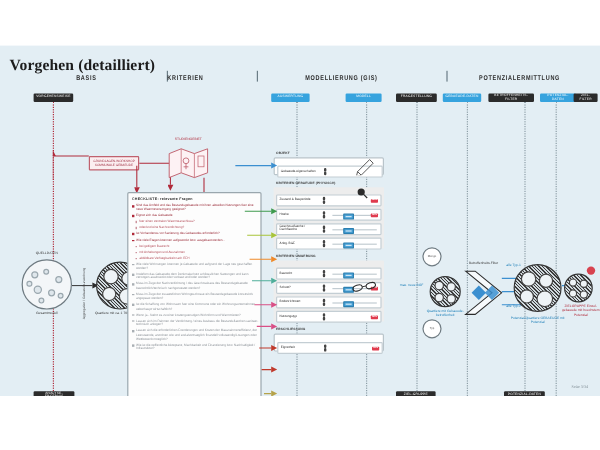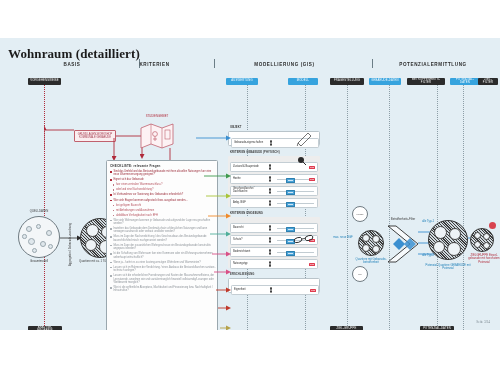--- a/index.html
+++ b/index.html
@@ -52,21 +52,21 @@
   .footer{position:absolute;right:10px;bottom:6px;font-size:3.4px;color:#7b8890;font-family:"Liberation Serif",serif;}
   .diamond{position:absolute;}
   .redball{position:absolute;border-radius:50%;background:#d8434f;}
   .smallcirc{position:absolute;border-radius:50%;background:#fff;border:.7px solid #6f7b82;box-sizing:border-box;font-size:2.3px;color:#4a4a4a;display:flex;align-items:center;justify-content:center;text-align:center;line-height:1.05;}
 </style>
 </head>
 <body>
 
 <div id="slide">
 
-  <div id="title">Wohnraum (detailliert)</div>
+  <div id="title">Vorgehen (detailliert)</div>
 
   <div class="phase" style="left:42px;top:24px;width:60px;">BASIS</div>
   <div class="phasediv" style="left:139px;top:21px;height:9px;"></div>
   <div class="phase" style="left:112px;top:24px;width:85px;">KRITERIEN</div>
   <div class="phasediv" style="left:214px;top:21px;height:9px;"></div>
   <div class="phase" style="left:232px;top:24px;width:105px;">MODELLIERUNG (GIS)</div>
   <div class="phasediv" style="left:372px;top:21px;height:9px;"></div>
   <div class="phase" style="left:378px;top:24px;width:110px;">POTENZIALERMITTLUNG</div>
 
   <div class="lanemid" style="left:44px;top:46px;height:250px;"></div>

